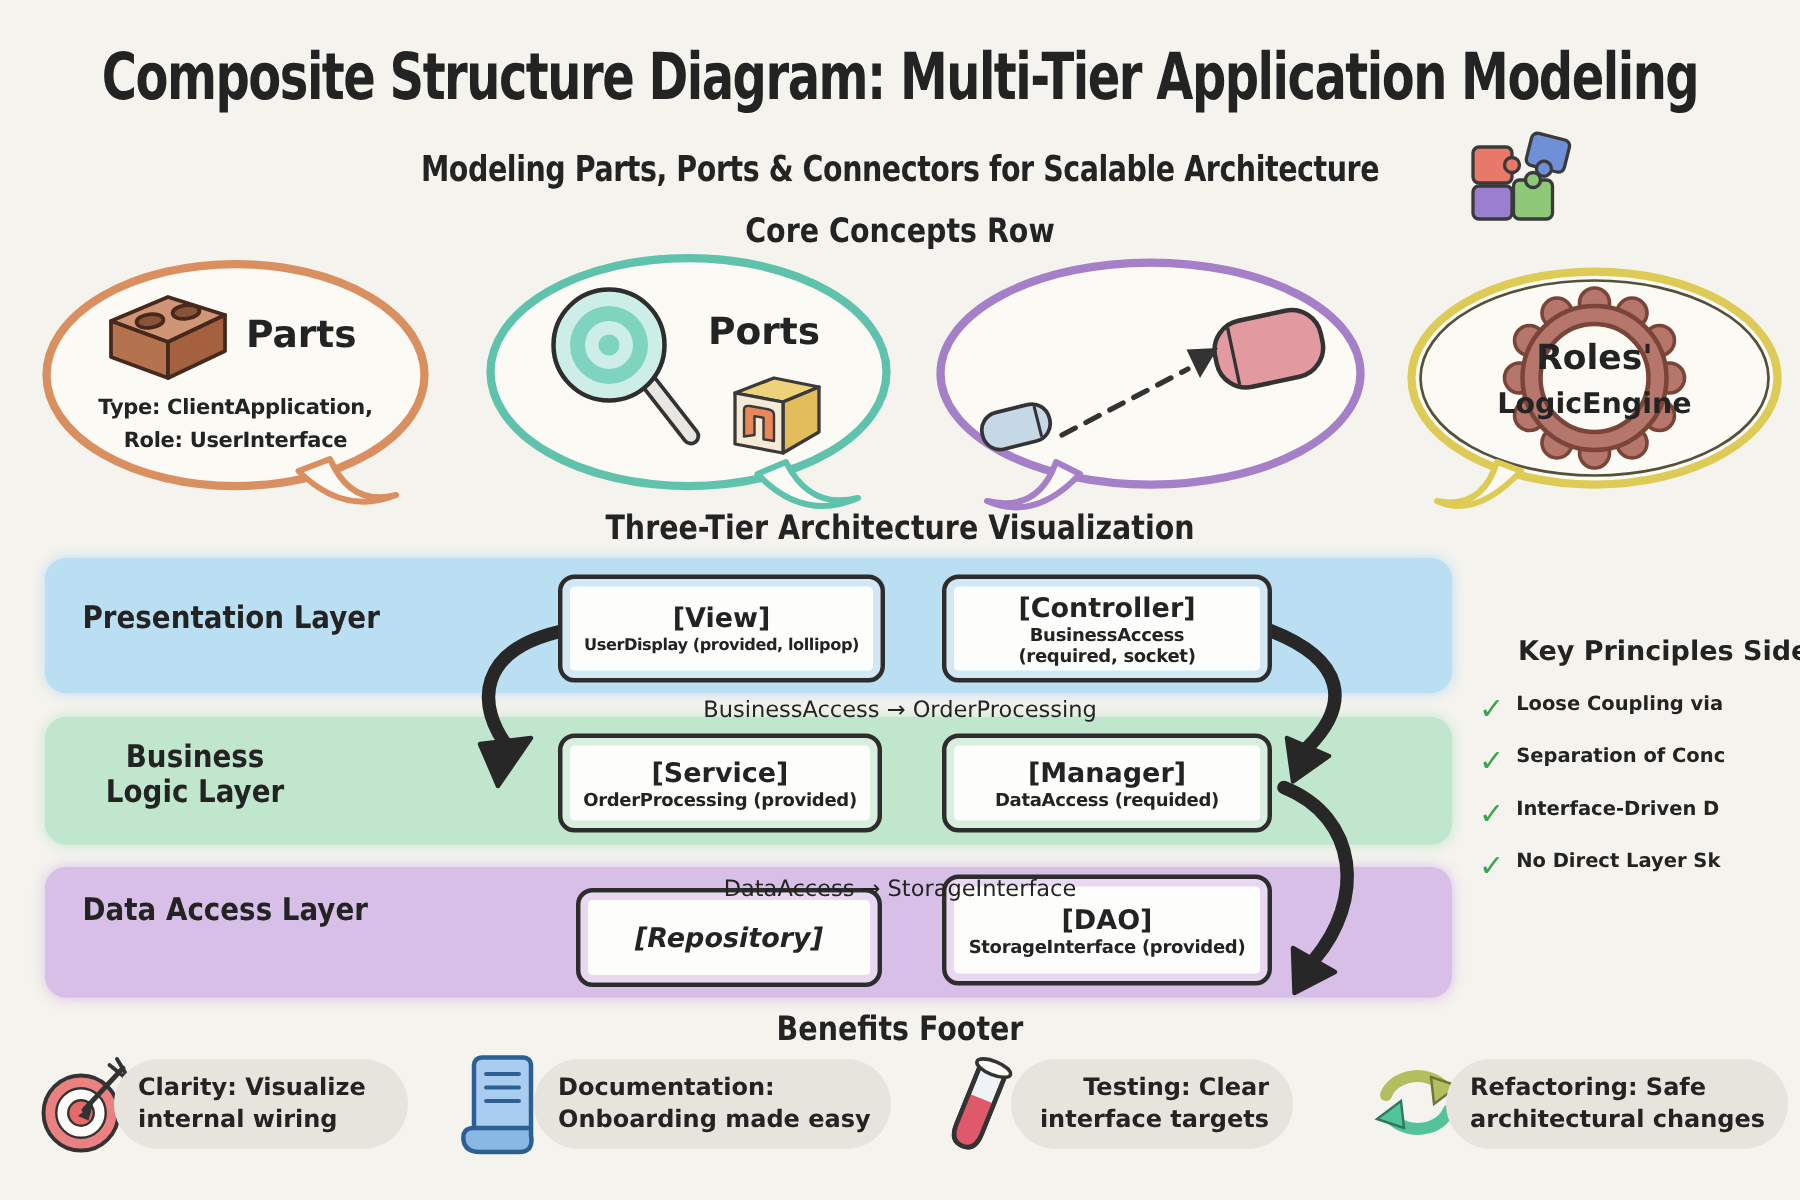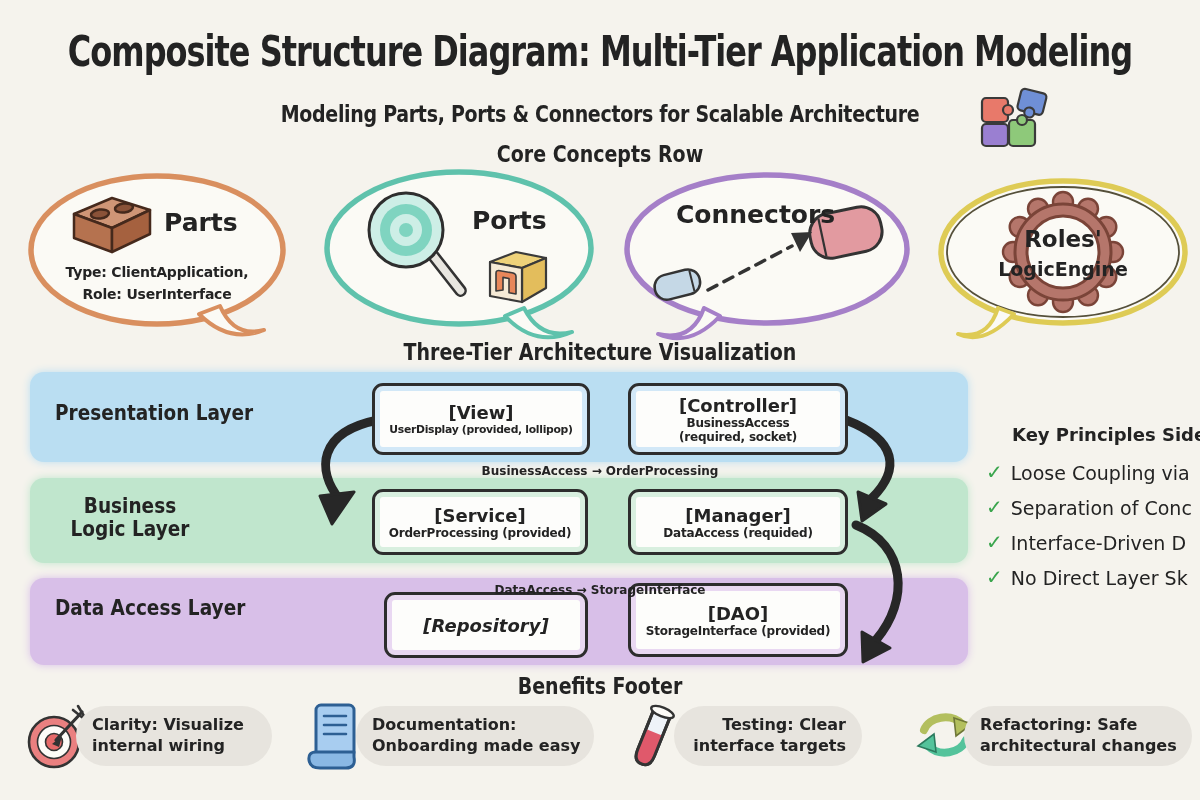--- a/index.html
+++ b/index.html
@@ -35,28 +35,28 @@
           display:flex; flex-direction:column; align-items:center; justify-content:center;
           z-index:3; }
   .abox .bt { font-size:18px; font-weight:bold; }
   .abox .sub { font-size:12px; font-weight:bold; letter-spacing:-0.2px; white-space:nowrap; }
   .abox .sub.small { font-size:10.8px; letter-spacing:-0.3px; }
   .tint-blue   { box-shadow:inset 0 0 0 5px #d2e8f7; }
   .tint-green  { box-shadow:inset 0 0 0 5px #d8efdf; }
   .tint-purple { box-shadow:inset 0 0 0 5px #e9d8f2; }
 
   .flowlabel { position:absolute; left:0; right:0; text-align:center;
-               font-size:12px; font-weight:bold; z-index:4; }
+               font-size:15px; font-weight:normal; z-index:4; }
 
   #flow-arrows { position:absolute; left:0; top:0; z-index:2; pointer-events:none; }
 
   
   .principle { position:absolute; display:flex; align-items:flex-start; gap:8px; white-space:nowrap; }
   .principle .chk { color:#3aa54d; font-size:20px; font-weight:bold; line-height:1; }
-  .principle .ptxt { font-size:19px; font-weight:normal; }
+  .principle .ptxt { font-size:13px; font-weight:bold; }
   .side-heading { position:absolute; left:1012px; top:424px; font-size:18px; font-weight:bold;
                   white-space:nowrap; }
 
   
   .pill { position:absolute; background:#e7e4de; border-radius:30px; height:60px;
           display:flex; flex-direction:column; justify-content:center; padding:4px 16px; }
   .pill .b1, .pill .b2 { font-size:16px; font-weight:bold; line-height:1.3; white-space:nowrap; }
   .foot-icon { position:absolute; }
 </style>
 </head>
@@ -131,21 +131,20 @@
       </g>
       <g transform="translate(186,48) rotate(-12)">
         <rect x="0" y="0" width="72" height="45" rx="20" fill="#e29aa0" stroke="#333" stroke-width="3"></rect>
         <line x1="12" y1="3" x2="12" y2="42" stroke="#333" stroke-width="2.2"></line>
       </g>
       <g>
         <line x1="88" y1="120" x2="172" y2="76" stroke="#333" stroke-width="3.5" stroke-dasharray="10 8" stroke-linecap="round"></line>
         <polygon points="180,82 171,63 192,62" fill="#333"></polygon>
       </g>
     </svg>
-    <div class="bubble-label" style="left:56px;top:30px;">Connectors</div>
   </div>
 
   <div class="bubble" style="left:936px;top:176px;width:254px;height:158px;">
     <svg width="254" height="172" viewBox="0 0 254 172">
       <ellipse cx="127" cy="76" rx="122" ry="71" fill="#fbfaf5" stroke-width="5.5" stroke="#decb55"></ellipse>
       <ellipse cx="127" cy="76" rx="116" ry="65" fill="none" stroke="#55503a" stroke-width="1.8"></ellipse>
       <path d="M 78 138 Q 48 170 22 158 Q 52 164 62 132 Z" fill="#fbfaf5" stroke-width="4" stroke-linejoin="round" stroke="#decb55"></path>
       <g>
         <g fill="#b5766b" stroke="#7a4438" stroke-width="2.4">
           <circle cx="177" cy="76" r="10"></circle>

